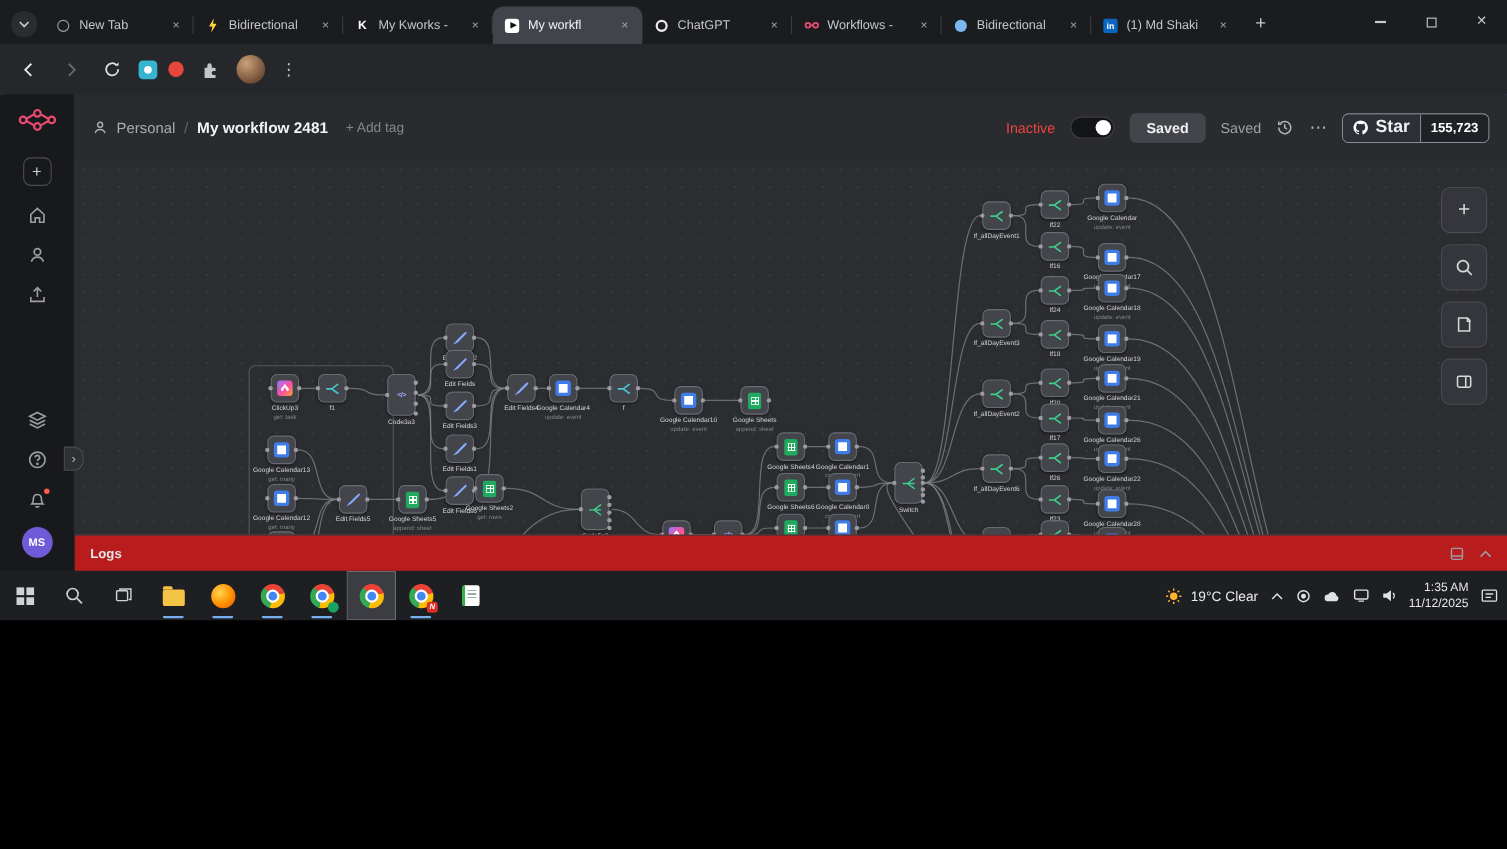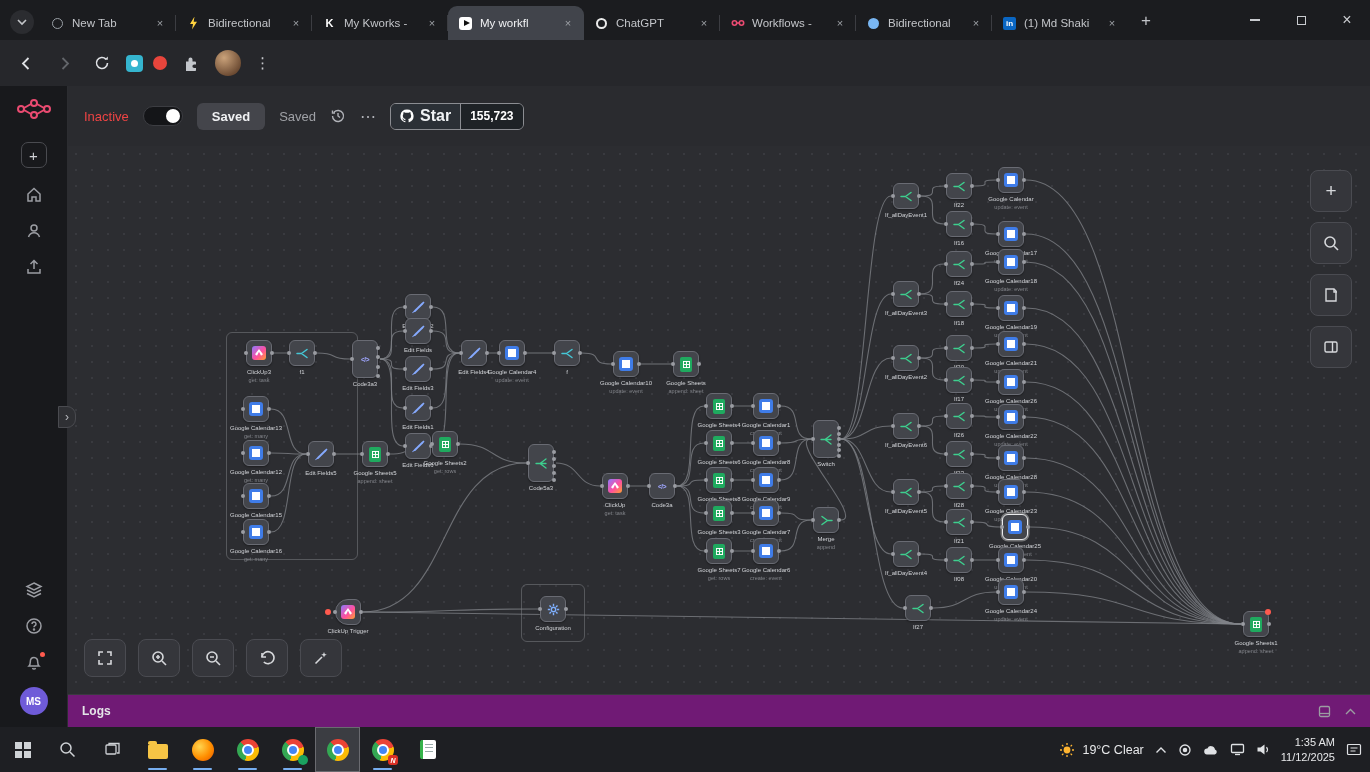--- a/index.html
+++ b/index.html
@@ -1,17 +1,17 @@
 <!DOCTYPE html>
 <html><head>
 <meta charset="utf-8">
 <style>
   *{margin:0;padding:0;box-sizing:border-box}
   html,body{background:#000;font-family:"Liberation Sans",sans-serif}
-  .screen{position:relative;width:1370px;height:772px;overflow:hidden;background:#1b1c1f;box-shadow:inset 0 0 0 2px #2a6bd8}
+  .screen{position:relative;width:1370px;height:564px;overflow:hidden;background:#1b1c1f;box-shadow:inset 0 0 0 2px #2a6bd8}
 
   
   .tabstrip{position:absolute;left:0;top:0;width:100%;height:40px;background:#1b1c1f;display:flex;align-items:flex-end;padding-left:8px}
   .tsearch{width:24px;height:24px;border-radius:50%;background:#2b2c30;display:flex;align-items:center;justify-content:center;margin:0 6px 6px 2px;flex:none;cursor:pointer}
   .tab{width:136px;height:34px;display:flex;align-items:center;padding:0 8px 0 10px;border-radius:9px 9px 0 0;position:relative;flex:none;cursor:pointer}
   .tab .sepline{position:absolute;right:0;top:9px;height:16px;width:1px;background:#3c3d42}
   .tab.active{background:#41444b}
   .ttl{flex:1;overflow:hidden;white-space:nowrap;font-size:11.5px;color:#c3c5c9;margin-right:4px}
   .tab.active .ttl{color:#f1f2f4}
   .tclose{font-size:11px;color:#9da0a5;width:16px;height:16px;display:flex;align-items:center;justify-content:center;border-radius:50%;flex:none}
@@ -103,21 +103,21 @@
   .ig-edit{width:13px;height:13px;background:#86aaff;clip-path:polygon(0 100%,25% 72%,78% 19%,92% 8%,100% 16%,88% 30%,35% 83%)}
   .ig-code{color:#9fa6ff;font-size:6.5px;font-weight:700;letter-spacing:-.5px}
 
   .zoomctl{position:absolute;left:16px;top:493px;display:flex;gap:12px;z-index:10}
   .cbtn{width:42px;height:38px;background:#35363b;border:1px solid #4a4b51;border-radius:8px;display:flex;align-items:center;justify-content:center;cursor:pointer}
   .exec{position:absolute;left:558px;top:492px;height:41px;padding:0 18px;display:flex;align-items:center;gap:9px;background:#ff6f5c;color:#fff;font-size:14px;font-weight:700;font-family:"Liberation Sans",sans-serif;border:none;border-radius:8px;cursor:pointer;z-index:10;box-shadow:0 2px 10px rgba(0,0,0,.45)}
   .rtools{position:absolute;right:18px;top:24px;display:flex;flex-direction:column;gap:10px;z-index:10}
   .rtools .cbtn{width:42px;height:42px}
   .leftchev{position:absolute;left:58px;top:406px;width:18px;height:22px;background:#2f3034;border:1px solid #4a4b50;border-radius:0 9px 9px 0;color:#b7b9be;font-size:12px;display:flex;align-items:center;justify-content:center;z-index:40;cursor:pointer}
 
-  .logsbar{position:absolute;left:0;right:0;bottom:0;height:27px;background:#701a75;border-top:1px solid #3a3b40;display:flex;align-items:center;justify-content:space-between;padding:16px 14px;z-index:6}
+  .logsbar{position:absolute;left:0;right:0;bottom:0;height:27px;background:#b91c1c;border-top:1px solid #3a3b40;display:flex;align-items:center;justify-content:space-between;padding:16px 14px;z-index:6}
   .logs-lbl{font-size:12px;font-weight:700;color:#e4e5e8;cursor:pointer}
   .lbicons{display:flex;align-items:center;gap:14px}
 
   
   .taskbar{position:absolute;left:0;bottom:0;width:100%;height:45px;background:#1e1f23;z-index:50}
   .tb-left{position:absolute;left:0;top:0;height:100%;display:flex}
   .tbi{width:45px;height:45px;display:flex;align-items:center;justify-content:center;position:relative;cursor:pointer}
   .tbi.run::after{content:"";position:absolute;bottom:2px;left:13px;right:13px;height:2px;background:#77aef0;border-radius:1px}
   .tbi.activeapp{background:rgba(96,98,104,.45);box-shadow:inset 0 0 0 1px #6a6b70}
   .winlogo{display:grid;grid-template-columns:7px 7px;grid-template-rows:7px 7px;gap:2px}
@@ -302,20 +302,32 @@
             <path d="M4 13h10c-1-1-1.3-2.3-1.3-4 0-2.6-1.2-4.5-3.7-4.5S5.3 6.4 5.3 9c0 1.7-.3 3-1.3 4z"></path>
             <path d="M7.5 15a1.6 1.6 0 0 0 3 0"></path>
           </svg>
       </span>
       <div class="ms-avatar">MS</div>
     </div>
   </aside>
 
   <div class="app-main">
     <header class="whead">
+      <div class="crumbs">
+        <span style="display:flex">
+          <svg width="14" height="14" viewBox="0 0 14 14" fill="none" stroke="#a9abb1" stroke-width="1.3">
+              <circle cx="7" cy="4.5" r="2.3"></circle>
+              <path d="M2.5 12c.7-2.2 2.4-3.3 4.5-3.3s3.8 1.1 4.5 3.3"></path>
+            </svg>
+        </span>
+        <span class="crumb-proj">Personal</span>
+        <span class="crumb-sep">/</span>
+        <span class="crumb-title">My workflow 2481</span>
+        <span class="addtag">+ Add tag</span>
+      </div>
       <div class="hright">
         <span class="inactive-lbl">Inactive</span>
         <span class="toggle">
             <i></i>
           </span>
         <button class="share-btn">Saved</button>
         <span class="saved-lbl">Saved</span>
         <span class="hic">
           <svg width="16" height="16" viewBox="0 0 16 16" fill="none" stroke="#b0b2b8" stroke-width="1.4">
               <path d="M2.5 8a5.5 5.5 0 1 0 1.6-3.9M2.5 2.5V5H5"></path>

